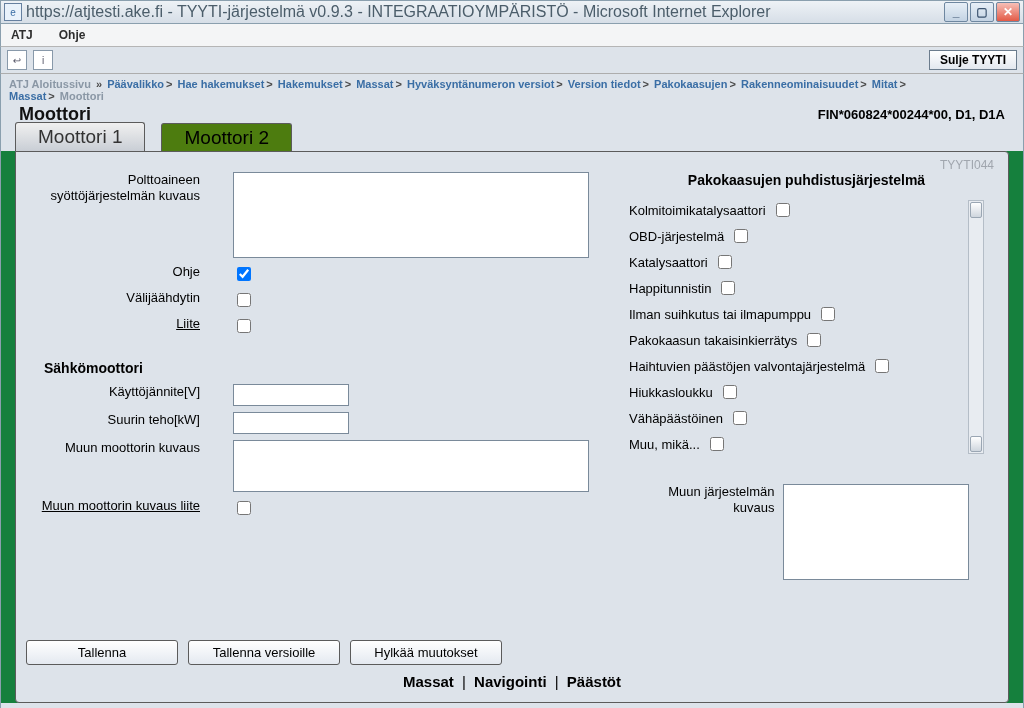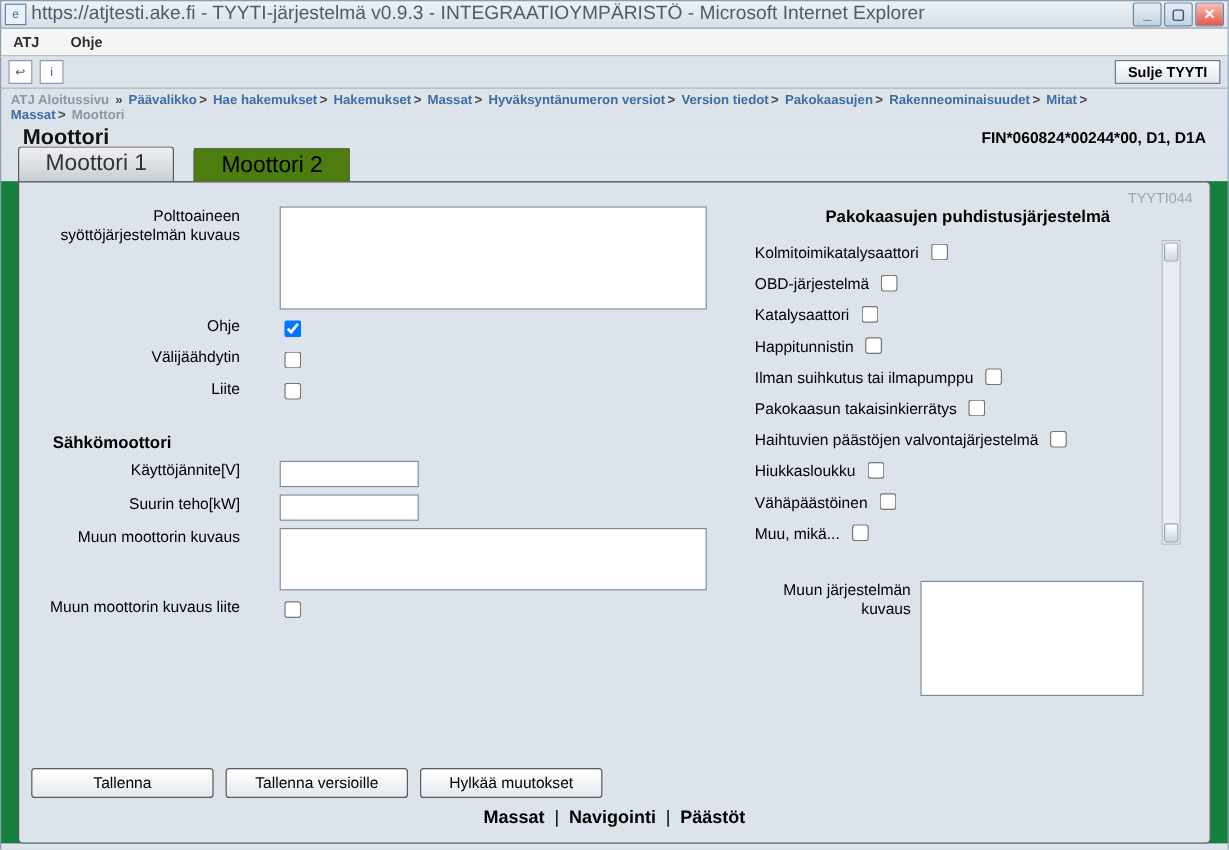--- a/index.html
+++ b/index.html
@@ -41,37 +41,37 @@
   .panelwrap { background:#15803d; padding:0 14px 0 14px; border-left:1px solid #8a9fae; border-right:1px solid #8a9fae; }
   .panel { border:1px solid #5b5b5b; border-radius:0 4px 4px 4px; background:#dde3ea; height:552px; box-sizing:border-box; padding:20px 24px 10px 24px; position:relative; }
   .code-id { position:absolute; top:6px; right:14px; color:#a0a6ae; font-size:12px;}
 
   .cols { display:flex; gap:40px; }
   .leftcol { flex:0 0 520px; }
   .rightcol { flex:1; }
 
   .row { display:flex; align-items:flex-start; margin-bottom:6px;gap:25px; }
   .lbl { width:160px; text-align:right; padding-right:8px; font-size:13px; color:#000; line-height:16px;}
-  .lbl.link { cursor:pointer;}
+  .lbl.link { text-decoration:underline; cursor:pointer;}
   textarea.field { width:350px; height:80px; resize:none; border:1px solid #7a8a9a; font-family:inherit; font-size:12px;}
   textarea.small { height:46px; }
   input.text { width:110px; height:18px; border:1px solid #7a8a9a; }
   input.ck { width:14px; height:14px; }
 
   .section-h { font-size:14px; font-weight:bold; margin:24px 0 8px 4px; }
 
   
   .right-h { font-size:14px; font-weight:bold; text-align:center; margin-bottom:12px; }
   .check-list { border-right:0; position:relative; padding-right:18px; max-height:260px;}
   .scrollfake { position:absolute; right:0; top:0; width:16px; height:100%; background:#e8ecf1; border:1px solid #b4bdc7; box-sizing:border-box;}
   .scrollfake .thumb{position:absolute;left:1px;top:1px;right:1px;height:14px;background:linear-gradient(#fff,#cfd6de);border:1px solid #9aa6b3;border-radius:2px;}
   .scrollfake .thumb.bottom{top:auto;bottom:1px;}
   .clist-row { display:flex; justify-content:flex-start; align-items:center; margin-bottom:6px; font-size:13px;}
   .clist-row span { padding-right:6px; text-align:right;}
-  .rdesc { display:flex; justify-content:flex-start; margin-top:30px;}
+  .rdesc { display:flex; justify-content:center; margin-top:30px;}
   .rdesc .lbl { width:130px; }
   textarea.rfield { width:180px; height:90px; border:1px solid #7a8a9a; resize:none; font-family:inherit;}
 
   
   .bottom-btns { position:absolute; left:10px; right:10px; bottom:12px; }
   .btnrow { display:flex; gap:10px; margin-bottom:8px;}
   .act-btn { background:linear-gradient(#fff,#e4e9f0); border:1px solid #5b5b5b; border-radius:3px; padding:4px 0; width:150px; font-size:13px; cursor:pointer; text-align:center;}
   .navlinks { text-align:center; font-size:15px; font-weight:bold; }
   .navlinks span{ cursor:pointer;}
   .navlinks .bar{ padding:0 4px; font-weight:normal;}

